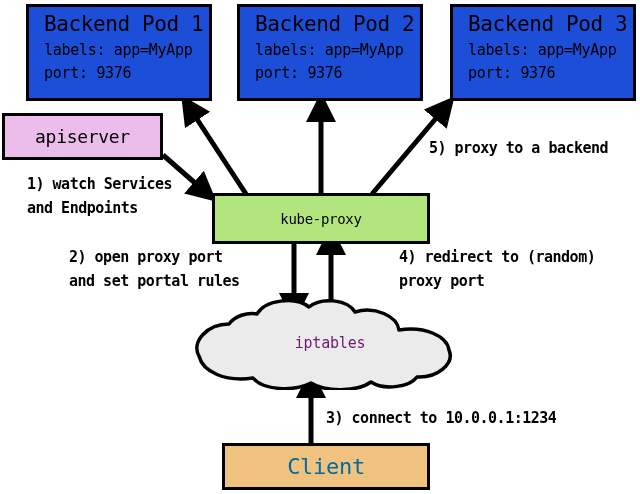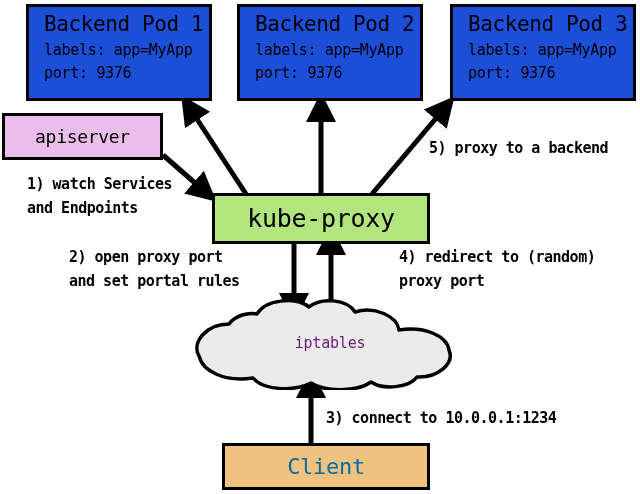--- a/index.html
+++ b/index.html
@@ -51,21 +51,21 @@
   #apiserver .lbl {
     font-size: 18px; color: #000; white-space: nowrap; letter-spacing: -0.3px;
   }
 
   #kubeproxy {
     left: 212px; top: 193px; width: 218px; height: 51px;
     background: #B3E57F;
     display: flex; align-items: center; justify-content: center;
   }
   #kubeproxy .lbl {
-    font-size: 25px; color: #000; white-space: nowrap; letter-spacing: -0.3px;
+    font-size: 14px; color: #000; white-space: nowrap; letter-spacing: -0.3px;
   }
 
   #client {
     left: 222px; top: 443px; width: 208px; height: 47px;
     background: #EFC37F;
     display: flex; align-items: center; justify-content: center;
   }
   #client .lbl {
     font-size: 22px; color: #0369a1; white-space: nowrap; letter-spacing: -0.3px;
   }

